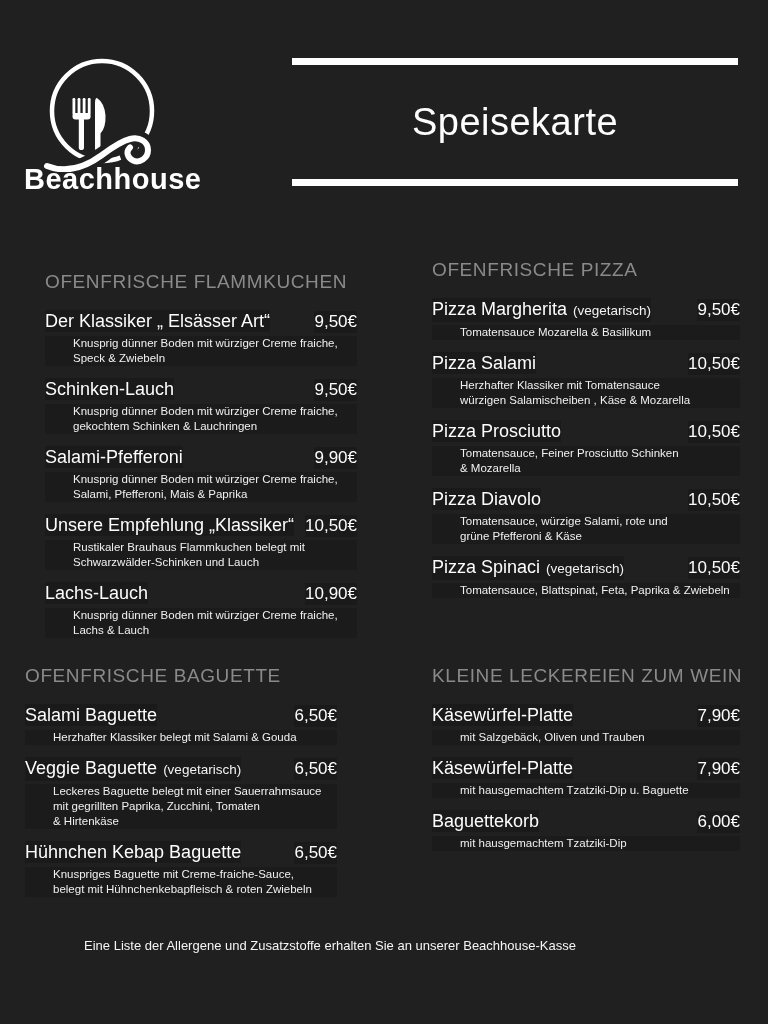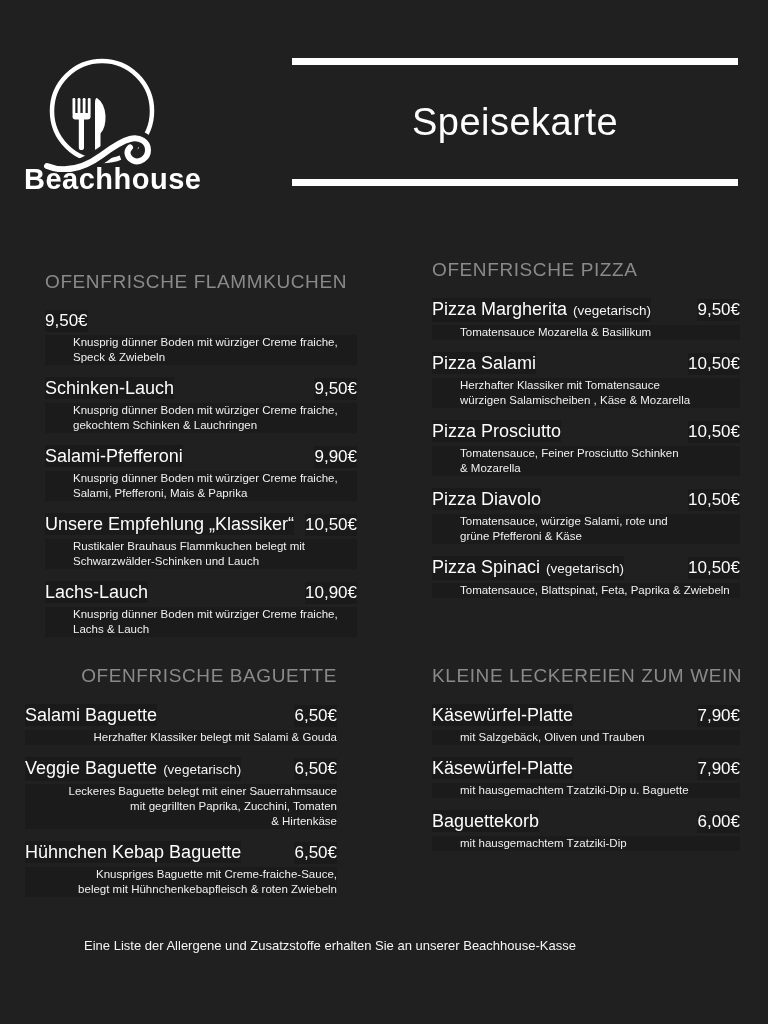--- a/index.html
+++ b/index.html
@@ -19,21 +19,21 @@
   .title-block{position:absolute;left:292px;top:58px;width:446px;}
   .bar{height:7px;background:#ffffff;}
   .page-title{
     height:114px;line-height:114px;text-align:center;
     font-size:38px;font-weight:400;color:#fdfdfd;letter-spacing:0.5px;
   }
   
   .section{position:absolute;}
   .sec-flammkuchen{left:25px;top:270px;width:312px;margin-left:20px;}
   .sec-pizza{left:432px;top:258px;width:308px;}
-  .sec-baguette{left:25px;top:664px;width:312px;text-align:right;}
+  .sec-baguette{left:25px;top:664px;width:312px;}
   .sec-wein{left:432px;top:664px;width:308px;}
   .sec-heading{
     font-size:19px;line-height:24px;letter-spacing:0.6px;
     color:#8a8a8a;margin-bottom:16px;white-space:nowrap;
   }
   .item{margin-bottom:12px;}
   .row{display:flex;justify-content:space-between;align-items:baseline;}
   .name{
     font-size:18px;line-height:22px;color:#fdfdfd;white-space:nowrap;
     background:rgba(0,0,0,0.16);
@@ -84,20 +84,21 @@
   <div class="bar"></div>
   <div class="page-title">Speisekarte</div>
   <div class="bar"></div>
 </div>
 
 <div class="section sec-flammkuchen">
   <div class="sec-heading">OFENFRISCHE FLAMMKUCHEN</div>
 
   <div class="item">
     <div class="row">
+      <div class="name">Der Klassiker „ Elsässer Art“</div>
       <div class="price">9,50€</div>
     </div>
     <div class="desc">
       <div>Knusprig dünner Boden mit würziger Creme fraiche,</div>
       <div>Speck &amp; Zwiebeln</div>
     </div>
   </div>
 
   <div class="item">
     <div class="row">

